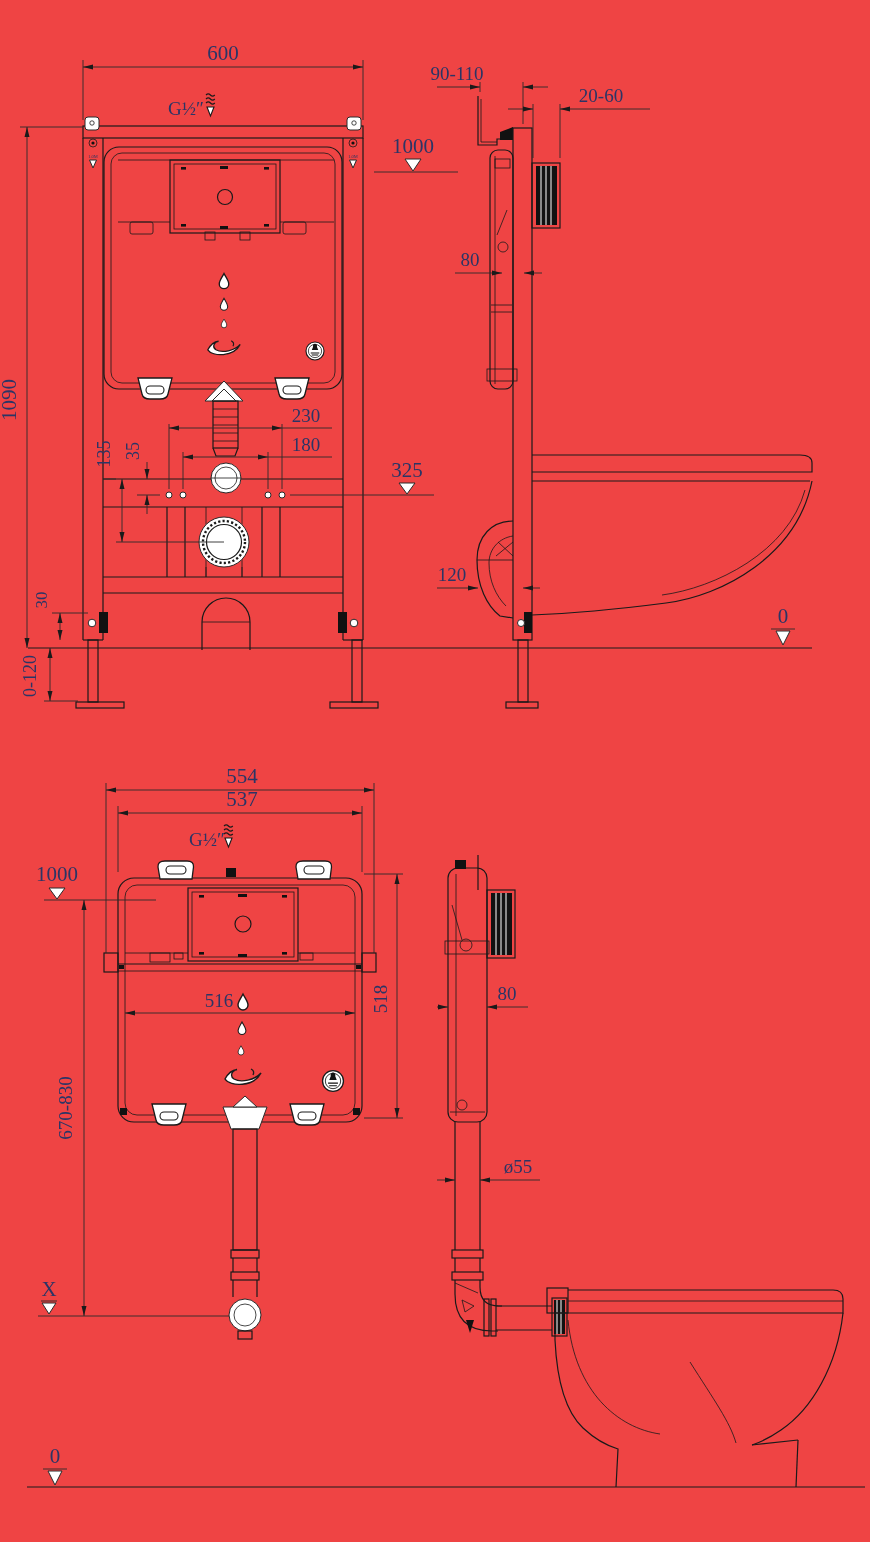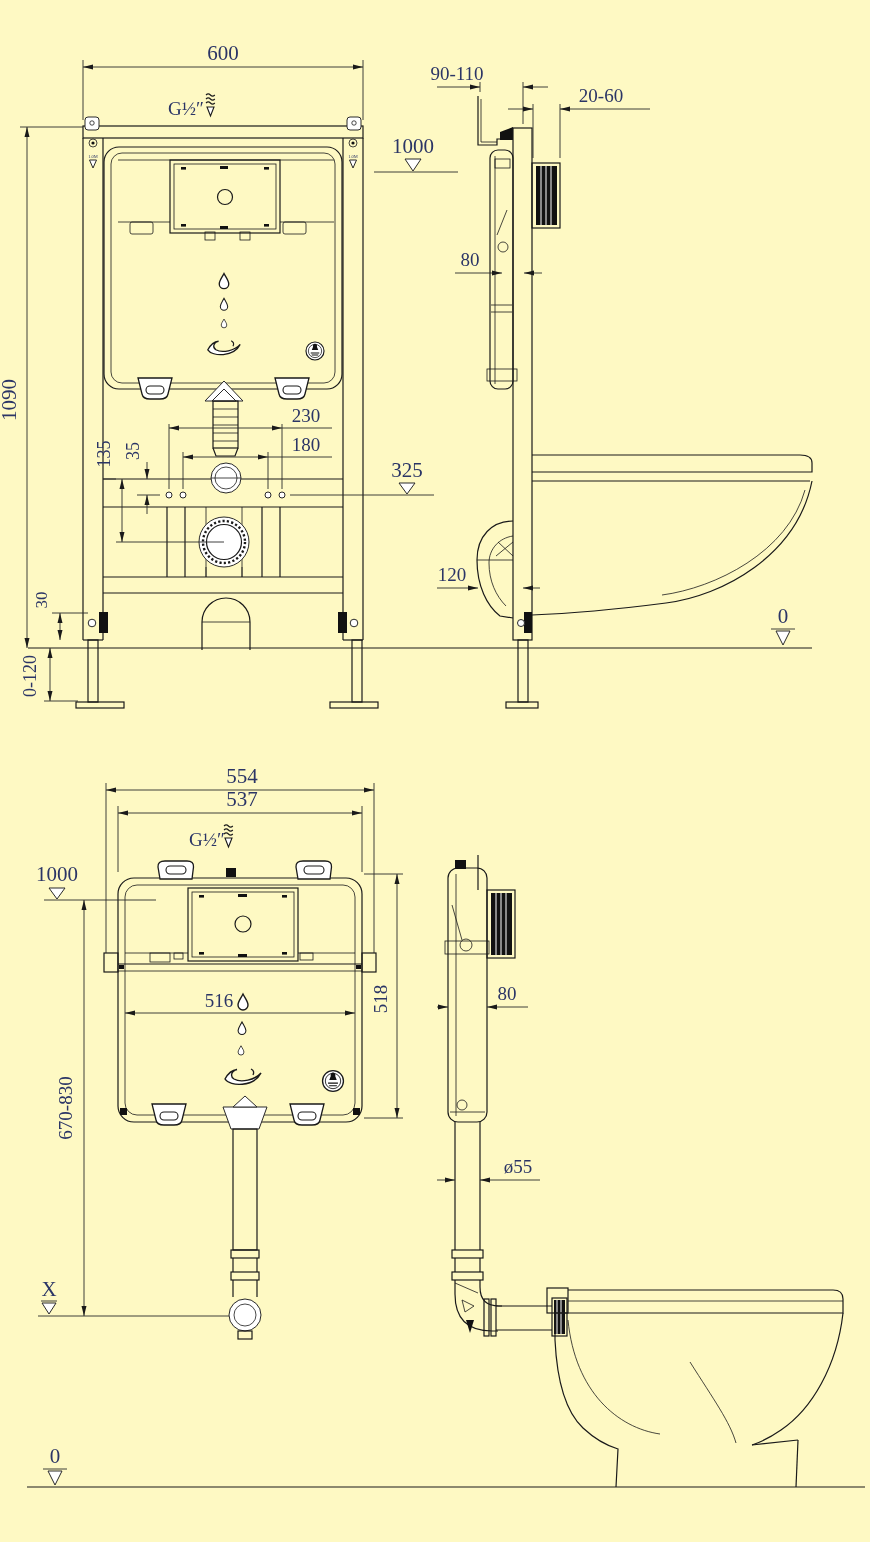--- a/index.html
+++ b/index.html
@@ -1,16 +1,16 @@
 <!DOCTYPE html>
 <html><head>
 <meta charset="utf-8">
 <style>
   html,body{margin:0;padding:0;background:#ffffff;}
-  .stage{width:870px;height:1542px;position:relative;background:#fef9c3;overflow:hidden;}
+  .stage{width:870px;height:1542px;position:relative;background:#ef4444;overflow:hidden;}
   svg{display:block;}
   svg text{font-family:"Liberation Serif","DejaVu Serif",serif;fill:#2b3566;}
   .ln{stroke:#1a1a1a;fill:none;stroke-width:1.2;}
   .thin{stroke:#1a1a1a;fill:none;stroke-width:0.8;}
   .dim{stroke:#2a2a2a;fill:none;stroke-width:0.9;}
   .lvl{stroke:#2a2a2a;fill:#ffffff;stroke-width:1;}
   .blk{fill:#111111;stroke:none;}
   .t20{font-size:21px;}
   .t19{font-size:19px;}
   .t18{font-size:18px;}

